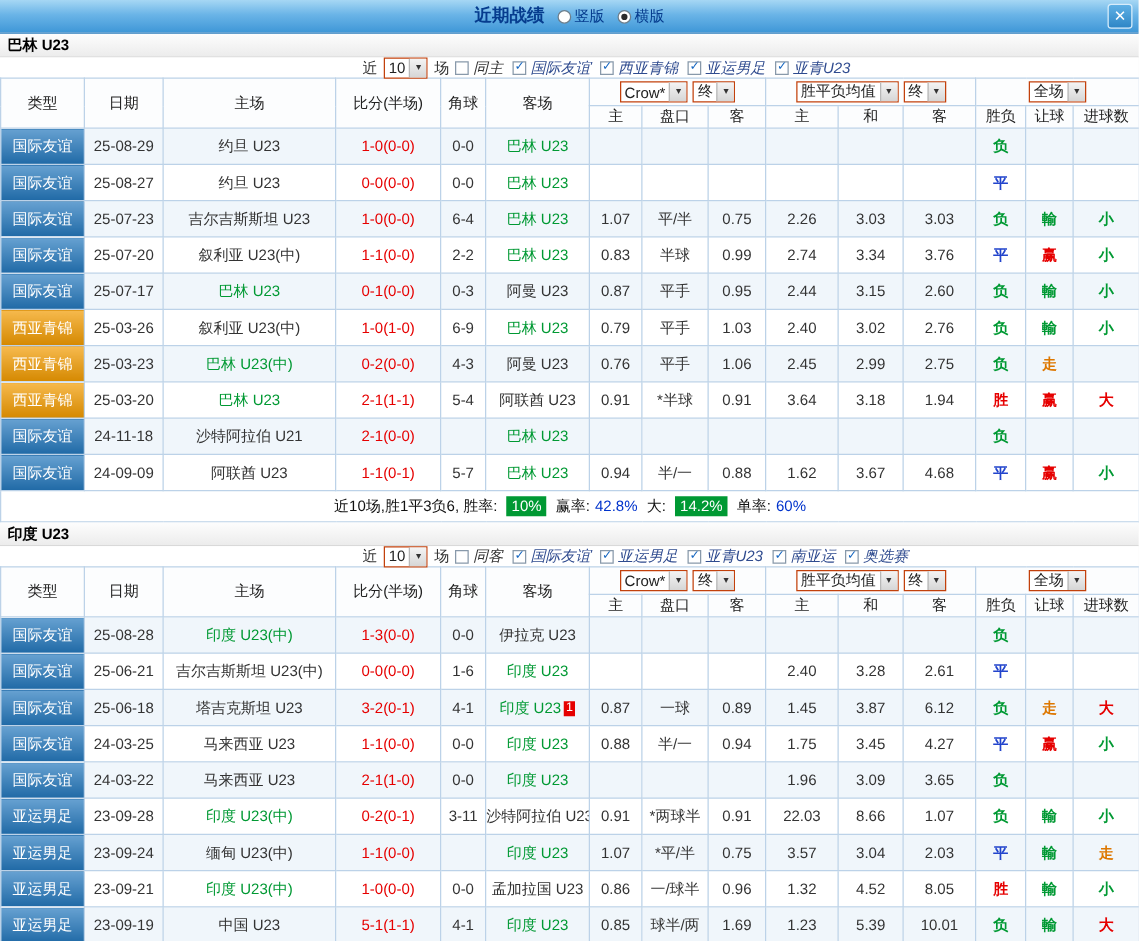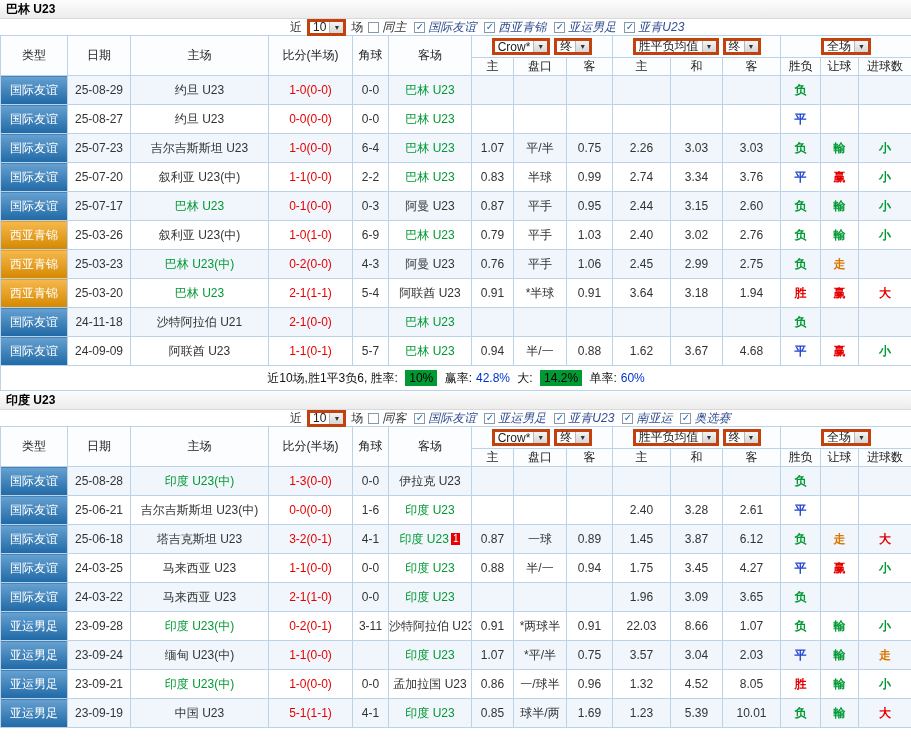--- a/index.html
+++ b/index.html
@@ -23,21 +23,21 @@
     background:linear-gradient(180deg,#fdfdfd,#ececec);border-bottom:1px solid #d9d9d9;}
   .filter-row{height:16px;display:flex;align-items:center;padding-left:290px;font-size:12px;color:#333;background:#fff;}
   .f-label{margin-right:5px;}
   .checkbox{width:11px;height:11px;border:1px solid #8899aa;background:#fff;display:inline-flex;align-items:center;
     justify-content:center;font-size:10px;line-height:10px;color:#1566c0;box-sizing:border-box;margin-right:3px;}
   .filter-item{display:inline-flex;align-items:center;margin-right:8px;font-style:italic;}
   .comp-filters{display:inline-flex;align-items:center;}
   .comp-label{color:#2f4b8f;}
 
   
-  .select{display:inline-flex;align-items:stretch;height:17px;border:3px solid #c2410c;background:#fff;font-size:12px;
+  .select{display:inline-flex;align-items:stretch;height:17px;border:1px solid #c2410c;background:#fff;font-size:12px;
     color:#222;box-sizing:border-box;cursor:pointer;margin-right:5px;}
   .select .txt{display:flex;align-items:center;padding:0 3px;white-space:nowrap;}
   .select .arr{display:flex;align-items:center;justify-content:center;width:13px;font-size:7px;color:#333;
     background:linear-gradient(180deg,#f4f4f4,#d6d6d6);border-left:1px solid #b8b8b8;}
 
   
   table.results{border-collapse:collapse;table-layout:fixed;width:911px;font-size:12px;}
   table.results th,table.results td{border:1px solid #bcd2e8;text-align:center;overflow:hidden;white-space:nowrap;padding:0;}
   thead th{background:#fcfdfe;font-weight:normal;color:#222;}
   tr.group th{height:21px;}
@@ -54,28 +54,40 @@
   .team-focus{color:var(--team_green);}
   .red-card{display:inline-block;background:var(--win_red);color:#fff;font-size:10px;line-height:12px;padding:0 2px;margin-left:2px;vertical-align:1px;}
   td.res{font-weight:bold;}
   .c-red{color:var(--win_red);}
   .c-blue{color:var(--draw_blue);}
   .c-green{color:var(--lose_green);}
   .c-orange{color:var(--push_orange);}
 
   tfoot td.summary{height:24px;font-size:12px;color:#111;background:#fff;}
   .summary span{margin:16px 2px;}
-  .badge-green{background:var(--lose_green);color:#000000;padding:1px 4px;}
+  .badge-green{background:var(--lose_green);color:#ffffff;padding:1px 4px;}
   .pct-blue{color:var(--pct_blue);}
 </style>
 </head>
 <body>
 
 <div class="window">
 
+  <div class="titlebar">
+    <span class="title">近期战绩</span>
+    <span class="radio-item">
+      <span class="radio"></span>
+      <span class="radio-label">竖版</span>
+    </span>
+    <span class="radio-item">
+      <span class="radio selected"></span>
+      <span class="radio-label">横版</span>
+    </span>
+    <span class="close-btn">✕</span>
+  </div>
 
   <div class="section">
     <div class="section-title">巴林 U23</div>
     <div class="filter-row">
       <span class="f-label">近</span>
       <span class="select">
         <span class="txt">10</span>
         <span class="arr">▼</span>
       </span>
       <span class="f-label">场</span>

